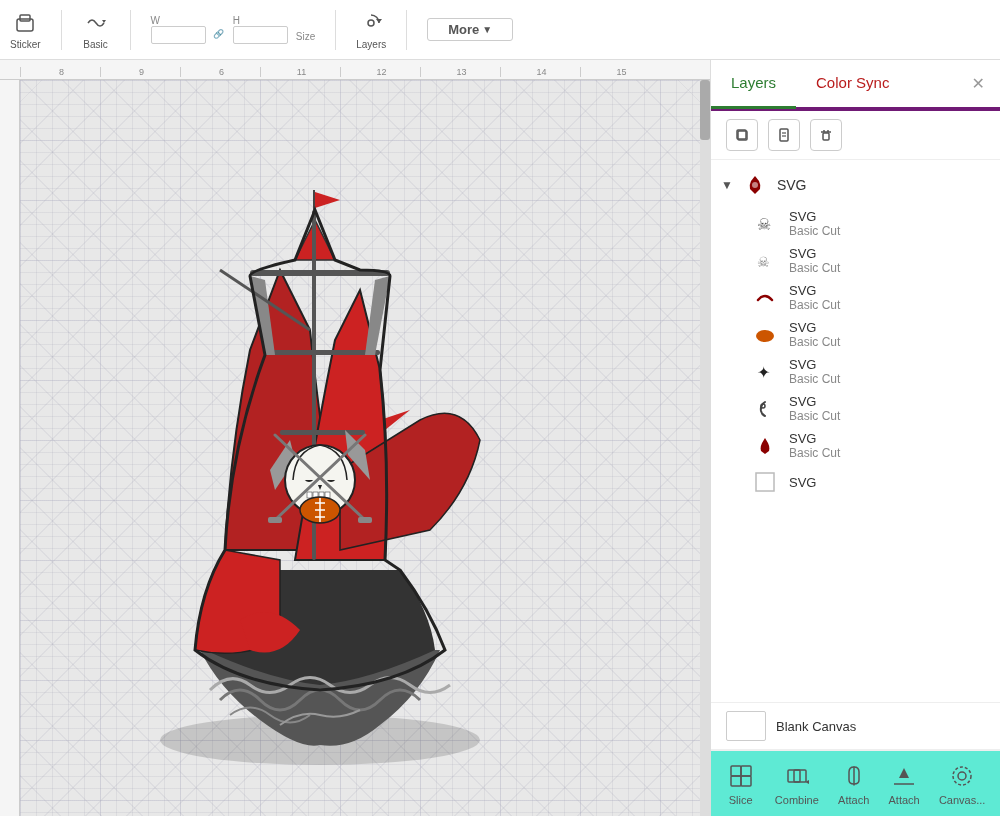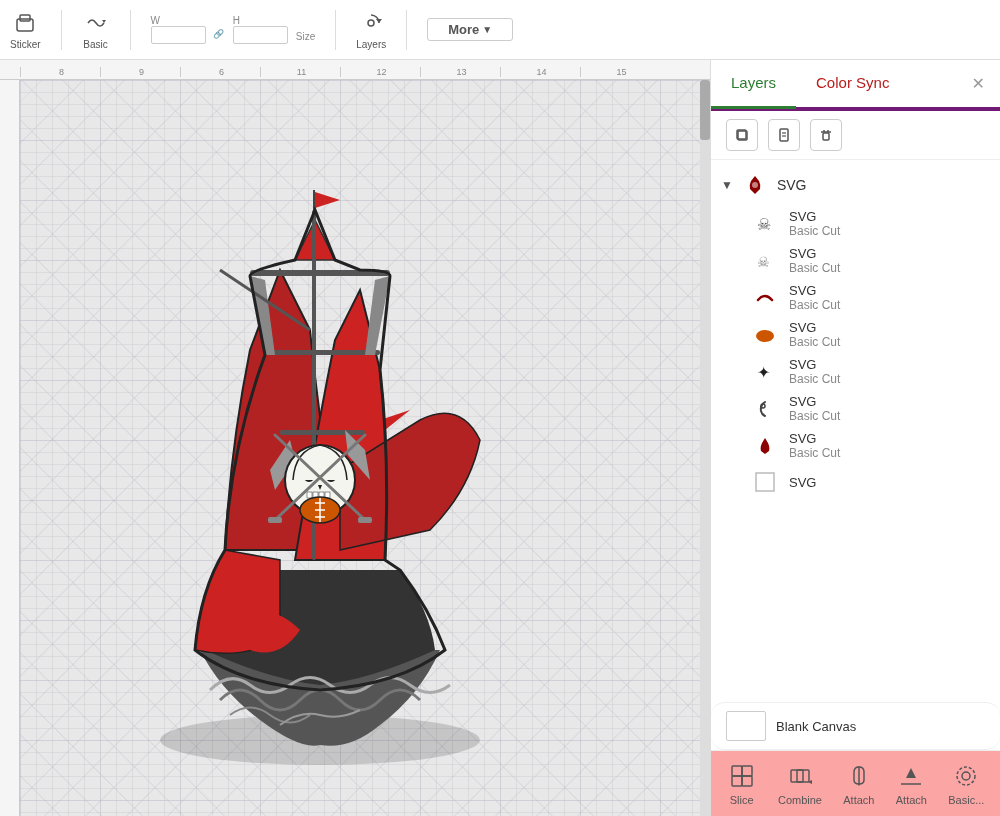--- a/index.html
+++ b/index.html
@@ -291,41 +291,40 @@
     }
 
     
     .blank-canvas-bar {
       display: flex;
       align-items: center;
       gap: 10px;
       padding: 8px 15px;
       border-top: 1px solid #eee;
       border-bottom: 1px solid #eee;
-      border-radius: 14px;
     }
     .blank-canvas-thumb {
       width: 40px;
       height: 30px;
       background: #fff;
       border: 1px solid #ccc;
       border-radius: 2px;
     }
     .blank-canvas-label {
       font-size: 13px;
       color: #333;
     }
 
     
     .bottom-toolbar {
       display: flex;
       justify-content: space-around;
       padding: 10px 5px;
       border-top: 1px solid #eee;
-      background: #fca5a5;
+      background: #5eead4;
     }
     .bottom-tool {
       display: flex;
       flex-direction: column;
       align-items: center;
       gap: 3px;
       font-size: 11px;
       color: #555;
       cursor: pointer;
     }
@@ -700,17 +699,17 @@
         <span>Attach</span>
       </div>
 
       <div class="bottom-tool">
         <div class="bottom-tool-icon">
           <svg width="28" height="28" viewBox="0 0 28 28">
             <circle cx="14" cy="14" r="9" fill="none" stroke="#555" stroke-width="1.5" stroke-dasharray="3,2"></circle>
             <circle cx="14" cy="14" r="4" fill="none" stroke="#555" stroke-width="1.5"></circle>
           </svg>
         </div>
-        <span>Basic...</span>
+        <span>Canvas...</span>
       </div>
     </div>
   </div>
 </div>
 
 </body></html>

